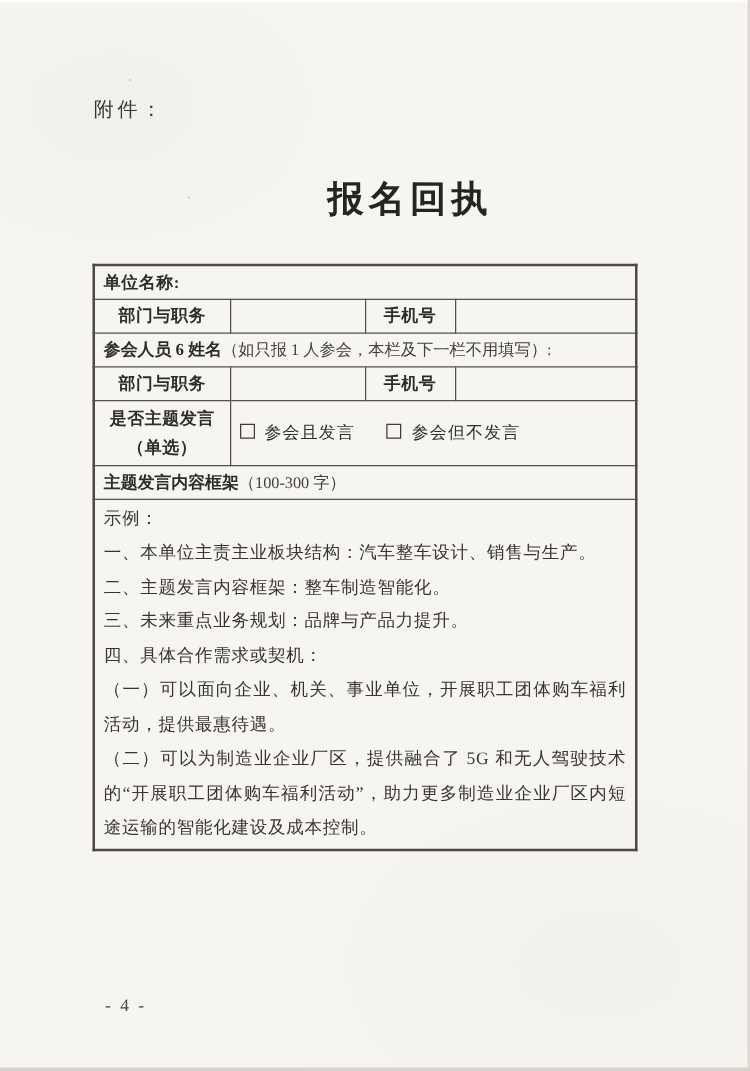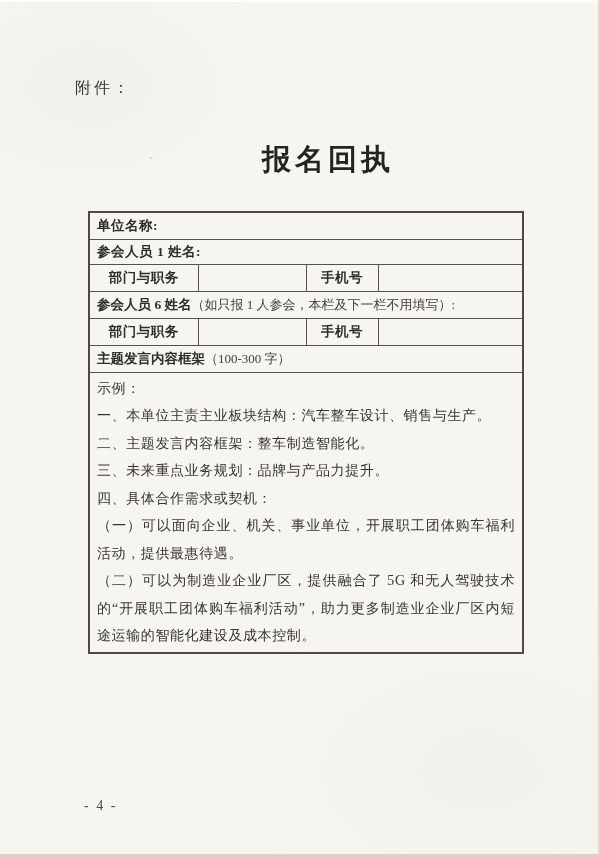--- a/index.html
+++ b/index.html
@@ -26,21 +26,21 @@
     position:absolute;left:75px;top:78px;
     font-size:16px;letter-spacing:3px;color:#3a3833;
   }
   .doc-title{
     position:absolute;left:0;top:140px;width:600px;
     text-align:center;
     font-size:29px;font-weight:bold;letter-spacing:4px;color:#262420;padding-left:28px;
   }
 
   table.form{
-    position:absolute;left:88px;top:211px;
+    position:absolute;left:74px;top:211px;
     width:434px;
     border-collapse:collapse;
     table-layout:fixed;
     border-radius:13px;
   }
   table.form{border:2px solid #4d4a44;}
   table.form td{
     border:1px solid #55524b;
     padding:2px 7px;
     font-size:13.5px;
@@ -92,37 +92,44 @@
     <colgroup>
       <col style="width:109px">
         <col style="width:108px">
         <col style="width:72px">
         <col style="width:145px">
     </colgroup>
     <tbody>
       <tr style="height:27px;">
         <td class="lbl" colspan="4">单位名称:</td>
       </tr>
-      <tr style="height:25px;">
-        <td class="lbl" colspan="4">参会人员 1 姓名:</td>
-      </tr>
       <tr style="height:27px;">
         <td class="lbl center">部门与职务</td>
         <td></td>
         <td class="lbl center">手机号</td>
         <td></td>
       </tr>
       <tr style="height:27px;">
         <td colspan="4"><span class="lbl" style="font-weight:bold;">参会人员 6 姓名</span><span class="note">（如只报 1 人参会，本栏及下一栏不用填写）:</span></td>
       </tr>
       <tr style="height:27px;">
         <td class="lbl center">部门与职务</td>
         <td></td>
         <td class="lbl center">手机号</td>
         <td></td>
+      </tr>
+      <tr style="height:50px;">
+        <td class="lbl center two-line">
+          <span>是否主题发言</span><br>
+          <span>（单选）</span>
+        </td>
+        <td colspan="3">
+          <span class="opt"><span class="cb"></span><span>参会且发言</span></span>
+          <span class="opt"><span class="cb"></span><span>参会但不发言</span></span>
+        </td>
       </tr>
       <tr style="height:27px;">
         <td colspan="4"><span style="font-weight:bold;">主题发言内容框架</span><span class="note">（100-300 字）</span></td>
       </tr>
       <tr style="height:243px;">
         <td colspan="4" class="content-cell">
           <p>示例：</p>
           <p>一、本单位主责主业板块结构：汽车整车设计、销售与生产。</p>
           <p>二、主题发言内容框架：整车制造智能化。</p>
           <p>三、未来重点业务规划：品牌与产品力提升。</p>

